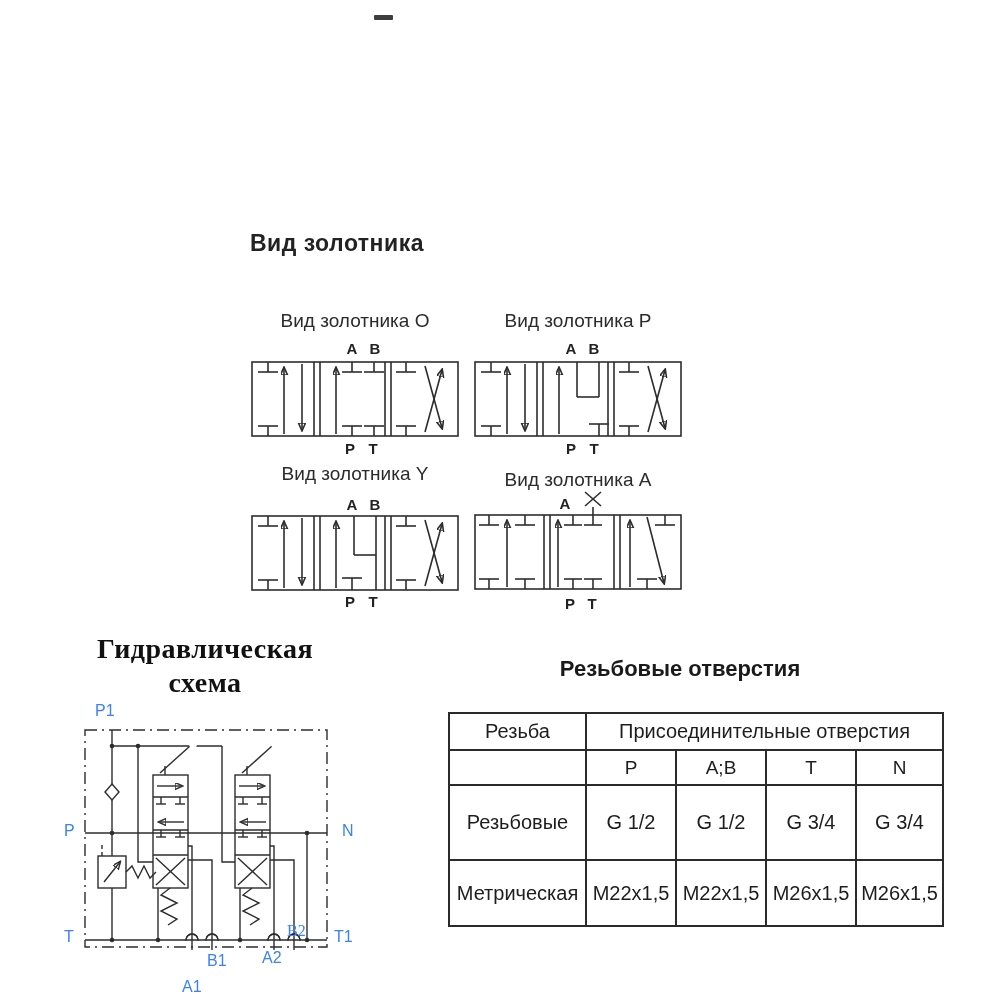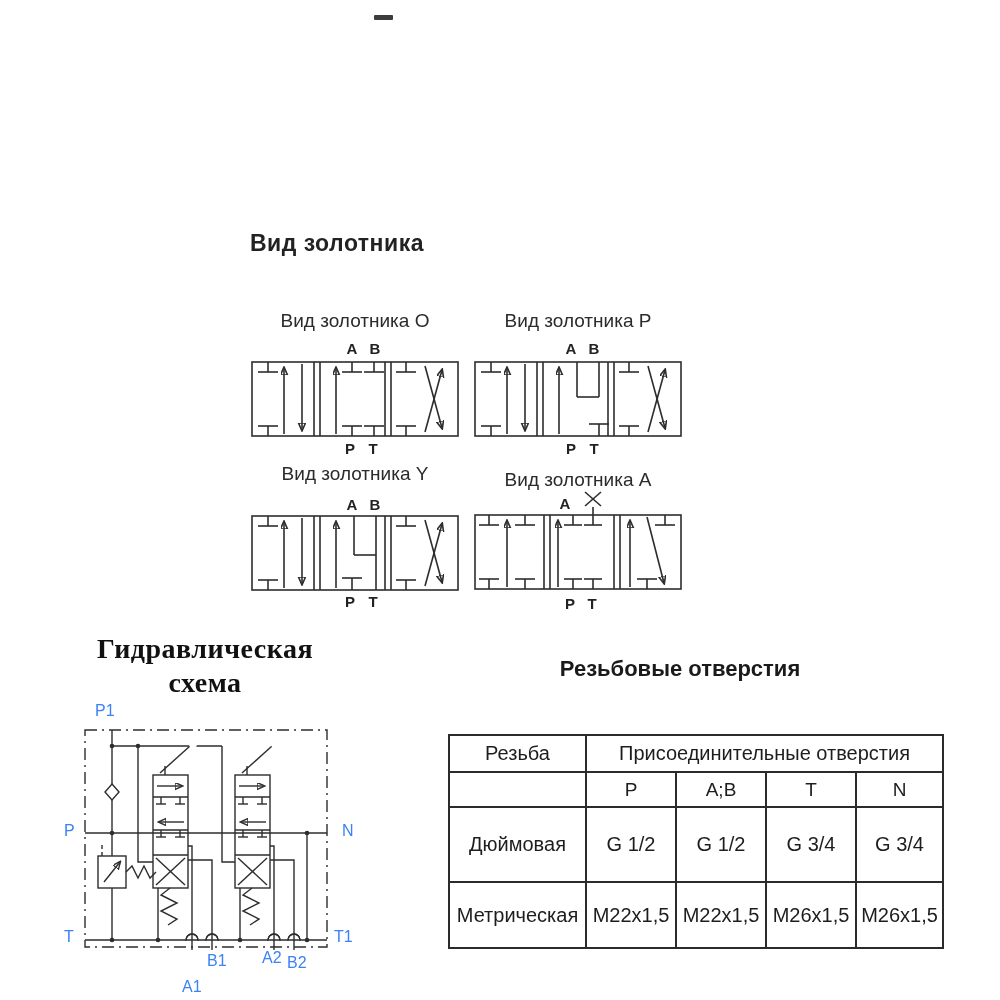--- a/index.html
+++ b/index.html
@@ -14,21 +14,21 @@
   .valve-svg{position:absolute;pointer-events:none;}
   .valve-svg line,.valve-svg rect,.valve-svg path{stroke:#2d2d2d;stroke-width:1.6;fill:none;}
   .hydro-title{position:absolute;left:40px;top:632px;width:330px;text-align:center;
                font-size:28px;font-weight:800;color:#111;letter-spacing:.5px;line-height:1.2;font-family:Liberation Serif, serif;}
   .schematic-svg{position:absolute;left:58px;top:696px;}
   .schematic-svg line,.schematic-svg rect,.schematic-svg path,.schematic-svg polyline{stroke:#2d2d2d;stroke-width:1.4;fill:none;}
   .schematic-svg .dot{fill:#2d2d2d;stroke:none;}
   .sch-label{position:absolute;font-size:16px;color:#3b82f6;}
   .table-title{position:absolute;left:433px;top:656px;width:494px;text-align:center;
                font-size:22px;font-weight:700;color:#1a1a1a;}
-  .thread-table{position:absolute;left:448px;top:734px;width:494px;border-collapse:collapse;table-layout:fixed;}
+  .thread-table{position:absolute;left:448px;top:712px;width:494px;border-collapse:collapse;table-layout:fixed;}
   .thread-table td{border:2px solid #2b2b2b;text-align:center;vertical-align:middle;
                    font-size:20px;color:#1d1d1d;padding:0;}
   .r1 td{height:35px;}
   .r2 td{height:33px;font-size:19px;}
   .r3 td{height:73px;}
   .r4 td{height:64px;}
 </style>
 </head>
 <body>
 
@@ -309,21 +309,21 @@
   </svg>
 
   <span class="sch-label" style="left:95px;top:702px;">P1</span>
   <span class="sch-label" style="left:64px;top:822px;">P</span>
   <span class="sch-label" style="left:342px;top:822px;">N</span>
   <span class="sch-label" style="left:64px;top:928px;">T</span>
   <span class="sch-label" style="left:334px;top:928px;">T1</span>
   <span class="sch-label" style="left:182px;top:954px;margin-top:24px;">A1</span>
   <span class="sch-label" style="left:207px;top:952px;">B1</span>
   <span class="sch-label" style="left:262px;top:949px;">A2</span>
-  <span class="sch-label" style="left:287px;top:954px;">B2</span>
+  <span class="sch-label" style="left:287px;top:922px;font-family:Liberation Serif, serif;">B2</span>
 
   <div class="table-title">Резьбовые отверстия</div>
   <table class="thread-table">
     <colgroup>
       <col style="width:137px;">
         <col style="width:90px;">
         <col style="width:90px;">
         <col style="width:90px;">
         <col style="width:87px;">
     </colgroup>
@@ -333,21 +333,21 @@
         <td colspan="4">Присоединительные отверстия</td>
       </tr>
       <tr class="r2">
         <td></td>
         <td>P</td>
         <td>A;B</td>
         <td>T</td>
         <td>N</td>
       </tr>
       <tr class="r3">
-        <td>Дюймовая</td>
+        <td>Резьбовые</td>
         <td>G 1/2</td>
         <td>G 1/2</td>
         <td>G 3/4</td>
         <td>G 3/4</td>
       </tr>
       <tr class="r4">
         <td>Метрическая</td>
         <td>M22x1,5</td>
         <td>M22x1,5</td>
         <td>M26x1,5</td>

